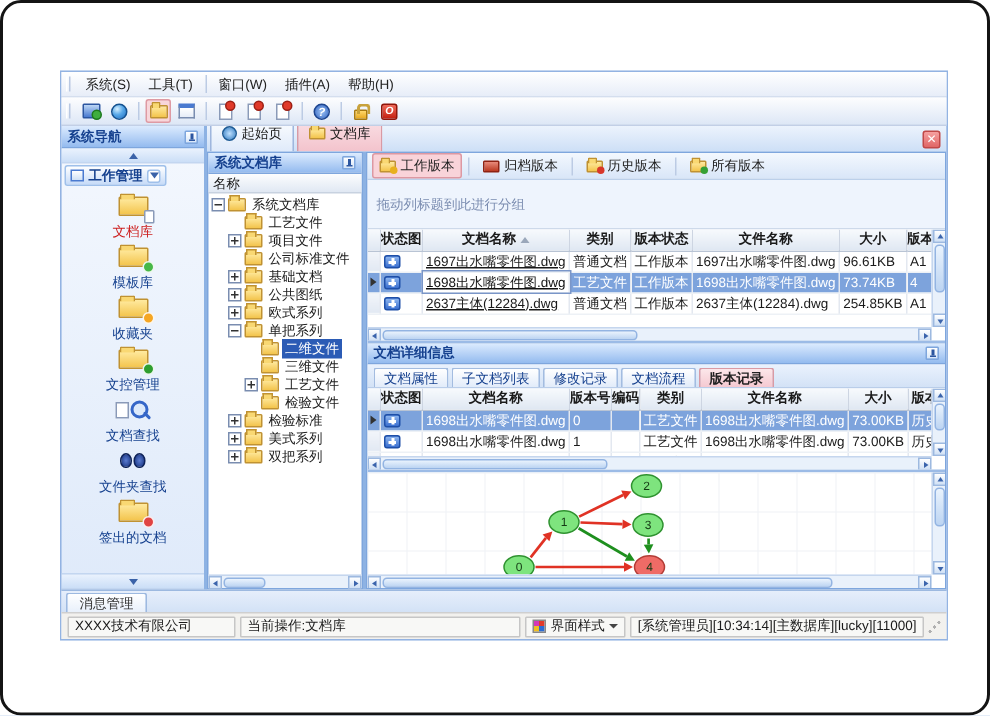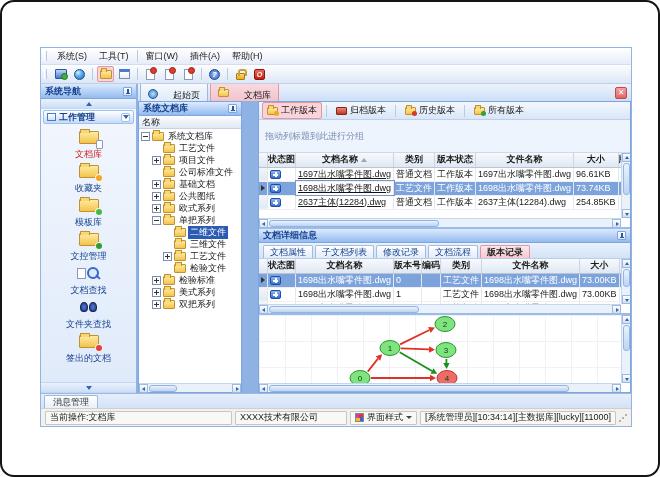--- a/index.html
+++ b/index.html
@@ -57,28 +57,28 @@
 .mag::before{content:"";position:absolute;left:1px;top:0;width:8px;height:8px;border:2px solid #3566c8;border-radius:50%;background:#dce9fb}
 .mag::after{content:"";position:absolute;left:9px;top:9px;width:6px;height:2px;background:#3566c8;transform:rotate(45deg);border-radius:1px}
 .binoc{display:inline-flex;gap:1px}
 .binoc i{width:8px;height:10px;background:radial-gradient(#5a7bd0,#15307c);border-radius:50% 50% 45% 45%;border:1px solid #0e2258}
 .sb-label{color:#16418f}
 .sb-item.active .sb-label{color:#cc1f1f}
 
 
 .main{flex:1;display:flex;flex-direction:column;overflow:hidden}
 .tabrow{height:17px;flex:none;display:flex;align-items:flex-end;gap:2px;padding:1px 4px 0 2px;background:linear-gradient(#ecf3fd,#cddff6)}
-.tab{height:15px;display:flex;align-items:flex-start;gap:15px;padding:12px 7px;border:1px solid #9fb6dd;border-bottom:none;border-radius:3px 3px 0 0;background:linear-gradient(#ffffff,#dfeafa)}
+.tab{height:15px;display:flex;align-items:center;gap:3px;padding:12px 7px;border:1px solid #9fb6dd;border-bottom:none;border-radius:3px 3px 0 0;background:linear-gradient(#ffffff,#dfeafa)}
 .tab.active{background:linear-gradient(#fbe3e8,#f3c3cc);border-color:#d99aa4}
 .t-home{width:10px;height:10px;border-radius:50%;background:radial-gradient(#bfe0ff,#2f7ac0);border:1px solid #1d5a94}
 .tab-close{margin-left:auto;margin-bottom:2px;width:12px;height:12px;border-radius:2px;background:linear-gradient(#f5a0a0,#e06666);border:1px solid #c04848;color:#fff;font-size:8px;line-height:10px;text-align:center;font-weight:bold}
 .mainsplit{flex:1;display:flex;overflow:hidden}
 
 
-.treepanel{width:104px;flex:none;margin-right:16px;background:#fff;border:1px solid #7ea6dd;display:flex;flex-direction:column}
+.treepanel{width:104px;flex:none;margin-right:2px;background:#fff;border:1px solid #7ea6dd;display:flex;flex-direction:column}
 .tree-colheader{height:13px;flex:none;background:linear-gradient(#fcfdfe,#e0e8f3);border-bottom:1px solid #c8d2e0;display:flex;align-items:center;padding:0 3px}
 .tree{flex:1;overflow:hidden;padding-top:1px}
 .tnode{height:12px;display:flex;align-items:center;white-space:nowrap}
 .exp{width:9px;height:9px;border:1px solid #7a8db0;background:#fff;margin-right:2px;position:relative;flex:none}
 .exp::before{content:"";position:absolute;left:1px;right:1px;top:3px;height:1px;background:#333}
 .exp.plus::after{content:"";position:absolute;top:1px;bottom:1px;left:3px;width:1px;background:#333}
 .exp-sp{width:11px;flex:none}
 .tfold{width:12px;height:9px;margin-right:2px;flex:none;position:relative;background:linear-gradient(#ffeaa0,#f3c44c);border:1px solid #c09232;border-radius:1px}
 .tfold::before{content:"";position:absolute;top:-3px;left:0;width:5px;height:3px;background:#f9d873;border:1px solid #c09232;border-bottom:none}
 .tlabel{padding:0 2px}
@@ -209,50 +209,50 @@
     <div class="dock">
 
       <div class="sidebar">
         <div class="panel-header">
           <span>系统导航</span>
           <span class="pinbtn"></span>
         </div>
         <div class="collapse-strip">
             <span class="tri-up"></span>
           </div>
-        <div id="sidebar-groups" style="display:flex;flex-direction:column">
+        <div id="sidebar-groups" style="display:flex;flex-direction:row">
             <div class="group-header">
               <span class="gico-grid"></span>
               <span>工作管理</span>
               <span class="chevbtn">
                 <span class="tri-dn"></span>
               </span>
             </div>
           </div>
         <div id="sidebar-items" class="sb-items">
             <div class="sb-item active">
               <span class="sb-ico">
                 <i class="fold"></i>
                 <i class="ovl ovl-page"></i>
               </span>
               <span class="sb-label">文档库</span>
             </div>
             <div class="sb-item">
               <span class="sb-ico">
                 <i class="fold"></i>
-                <i class="ovl ovl-orange"></i>
-              </span>
-              <span class="sb-label">收藏夹</span>
+                <i class="ovl ovl-green"></i>
+              </span>
+              <span class="sb-label">模板库</span>
             </div>
             <div class="sb-item">
               <span class="sb-ico">
                 <i class="fold"></i>
-                <i class="ovl ovl-green"></i>
-              </span>
-              <span class="sb-label">模板库</span>
+                <i class="ovl ovl-orange"></i>
+              </span>
+              <span class="sb-label">收藏夹</span>
             </div>
             <div class="sb-item">
               <span class="sb-ico">
                 <i class="fold"></i>
                 <i class="ovl ovl-green2"></i>
               </span>
               <span class="sb-label">文控管理</span>
             </div>
             <div class="sb-item">
               <span class="sb-ico">
@@ -631,25 +631,25 @@
       </div>
     </div>
 
     <div class="msgrow">
       <span class="msgtab">
         <span>消息管理</span>
       </span>
     </div>
 
     <div class="statusbar">
+      <span class="scell" style="width:112px">
+        <span>XXXX技术有限公司</span>
+      </span>
       <span class="scell op">
         <span>当前操作:文档库</span>
-      </span>
-      <span class="scell" style="width:112px">
-        <span>XXXX技术有限公司</span>
       </span>
       <span class="scell">
         <span class="palette"></span>
         <span>界面样式</span>
         <span class="dd-arrow"></span>
       </span>
       <span class="scell">
         <span>[系统管理员][10:34:14][主数据库][lucky][11000]</span>
       </span>
       <span class="grip-dots"></span>

